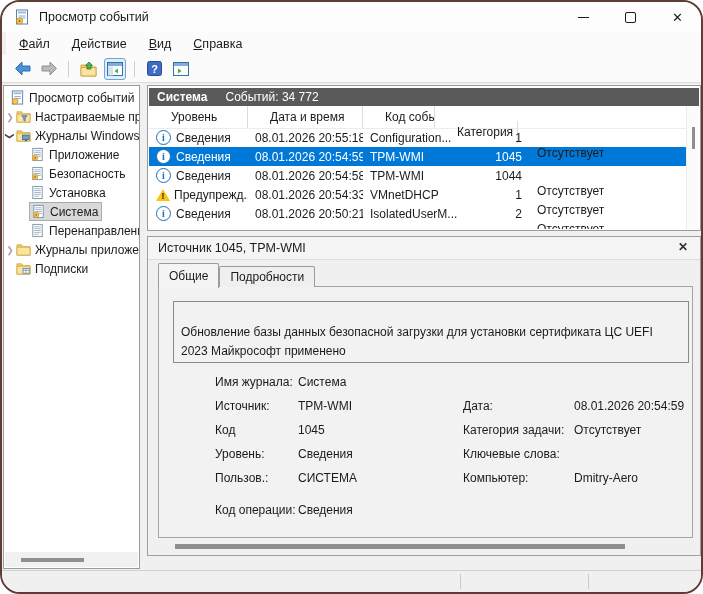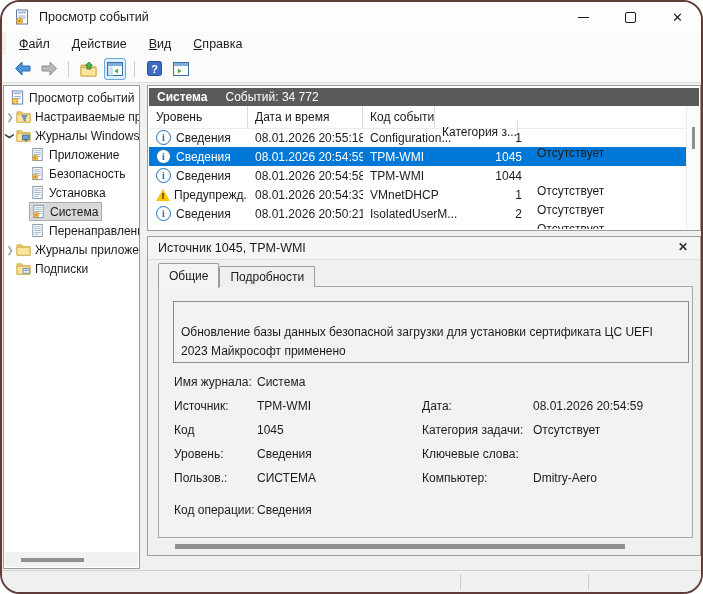--- a/index.html
+++ b/index.html
@@ -38,21 +38,21 @@
   .t-indent{width:20px;flex:0 0 20px;}
   .t-root-indent{width:6px;flex:0 0 6px;}
   .sel-wrap{display:flex;align-items:center;background:#d9d9d9;outline:1px solid #ababab;padding:1px 3px 1px 1px;}
   .tree-hscroll{position:absolute;left:1px;right:1px;bottom:1px;height:15px;background:#f1f1f1;}
   .tree-hthumb{position:absolute;left:16px;top:6px;width:63px;height:4px;background:#8f8f8f;}
 
   .list-box{position:absolute;left:145px;top:83px;width:554px;height:146px;background:#ffffff;border:1px solid #9b9b9b;box-sizing:border-box;}
   .log-header{position:absolute;left:1px;right:1px;top:2px;height:18px;background:#5a5a5a;color:#ffffff;display:flex;align-items:center;font-size:12px;padding-left:8px;box-sizing:border-box;}
   .log-header b{font-weight:700;margin-right:18px;}
   .col-row{position:absolute;left:1px;right:14px;top:20px;height:22px;display:flex;align-items:center;font-size:12px;color:#1a1a1a;border-bottom:1px solid #ececec;}
-  .col{height:100%;display:flex;align-items:center;padding-left:7px;border-right:1px solid #dcdcdc;box-sizing:border-box;white-space:nowrap;overflow:hidden;}
+  .col{height:100%;display:flex;align-items:center;padding-left:22px;border-right:1px solid #dcdcdc;box-sizing:border-box;white-space:nowrap;overflow:hidden;}
   .c-level{width:99px;}.c-date{width:115px;}.c-source{width:95px;}.c-code{width:72px;}.c-cat{width:83px;margin-top:30px;}.c-fill{flex:1;border-right:none;}
   .rows{position:absolute;left:1px;right:14px;top:42px;bottom:1px;overflow:hidden;}
   .lrow{display:flex;height:19px;align-items:center;font-size:12px;color:#1b1b1b;}
   .lrow.selected{background:#0078d7;color:#ffffff;}
   .cell{padding-left:7px;box-sizing:border-box;white-space:nowrap;overflow:hidden;display:flex;align-items:center;}
   .cell.c-code{justify-content:flex-end;padding-right:8px;}
   .info-ic{width:13px;height:13px;border-radius:50%;background:#ffffff;border:1px solid #1f6db5;color:#1f6db5;font-size:10px;line-height:12px;font-weight:700;font-family:"Liberation Serif",serif;display:inline-flex;align-items:center;justify-content:center;flex:0 0 13px;margin-right:5px;}
   .warn-ic{position:relative;width:15px;height:14px;flex:0 0 15px;margin-right:3px;}
   .warn-ic::before{content:"";position:absolute;left:0;top:1px;border-left:7px solid transparent;border-right:7px solid transparent;border-bottom:12px solid #fcc40c;}
   .warn-ic::after{content:"!";position:absolute;left:5.5px;top:3px;font-size:9px;font-weight:700;color:#201600;}
@@ -62,21 +62,21 @@
   
   .detail-box{position:absolute;left:145px;top:234px;width:554px;height:320px;background:#f0f0f0;border:1px solid #9f9f9f;box-sizing:border-box;}
   .detail-header{position:absolute;left:0;right:0;top:0;height:23px;background:#f5f5f5;border-bottom:1px solid #dedede;display:flex;align-items:center;font-size:12.5px;color:#1b1b1b;padding-left:10px;box-sizing:border-box;}
   .detail-close{position:absolute;right:12px;top:3px;font-size:12px;font-weight:700;color:#333;}
   .tabs{position:absolute;left:10px;top:26px;height:24px;display:flex;align-items:flex-end;z-index:2;}
   .tab{font-size:12px;color:#1b1b1b;border:1px solid #9c9c9c;border-bottom:none;background:#efefef;height:20px;display:flex;align-items:center;padding:0 10px;border-radius:2px 2px 0 0;}
   .tab.active{background:#f4f4f4;height:24px;margin-bottom:-1px;position:relative;z-index:3;}
   .tab-page{position:absolute;left:10px;top:49px;width:535px;height:252px;background:#f2f2f2;border:1px solid #a5a5a5;box-sizing:border-box;z-index:1;}
   .desc-box{position:absolute;left:14px;top:14px;width:516px;height:62px;border:1px solid #8a8a8a;background:#f2f2f2;box-sizing:border-box;font-size:12px;line-height:19px;color:#1b1b1b;padding:21px 7px;overflow:hidden;}
   .fields{position:absolute;left:0;top:88px;right:0;height:150px;font-size:12px;color:#1b1b1b;}
-  .frow{position:absolute;height:16px;white-space:nowrap;}
+  .frow{position:absolute;height:16px;white-space:nowrap;margin-left:41px;}
   .fl{left:15px;} .fv{left:98px;} .frl{left:263px;} .frv{left:374px;}
   .r0{top:0;} .r1{top:24px;} .r2{top:48px;} .r3{top:72px;} .r4{top:96px;} .r5{top:128px;}
   .h-thumb{position:absolute;left:27px;top:307px;width:450px;height:5px;background:#8f8f8f;}
 
   
   .statusbar{position:absolute;left:0;right:0;bottom:0;height:21px;background:#f0f0f0;border-top:1px solid #d0d0d0;}
   .sb-div{position:absolute;top:3px;bottom:3px;width:1px;background:#cccccc;}
   .sb-d1{left:458px;} .sb-d2{left:586px;}
 </style>
 </head>

